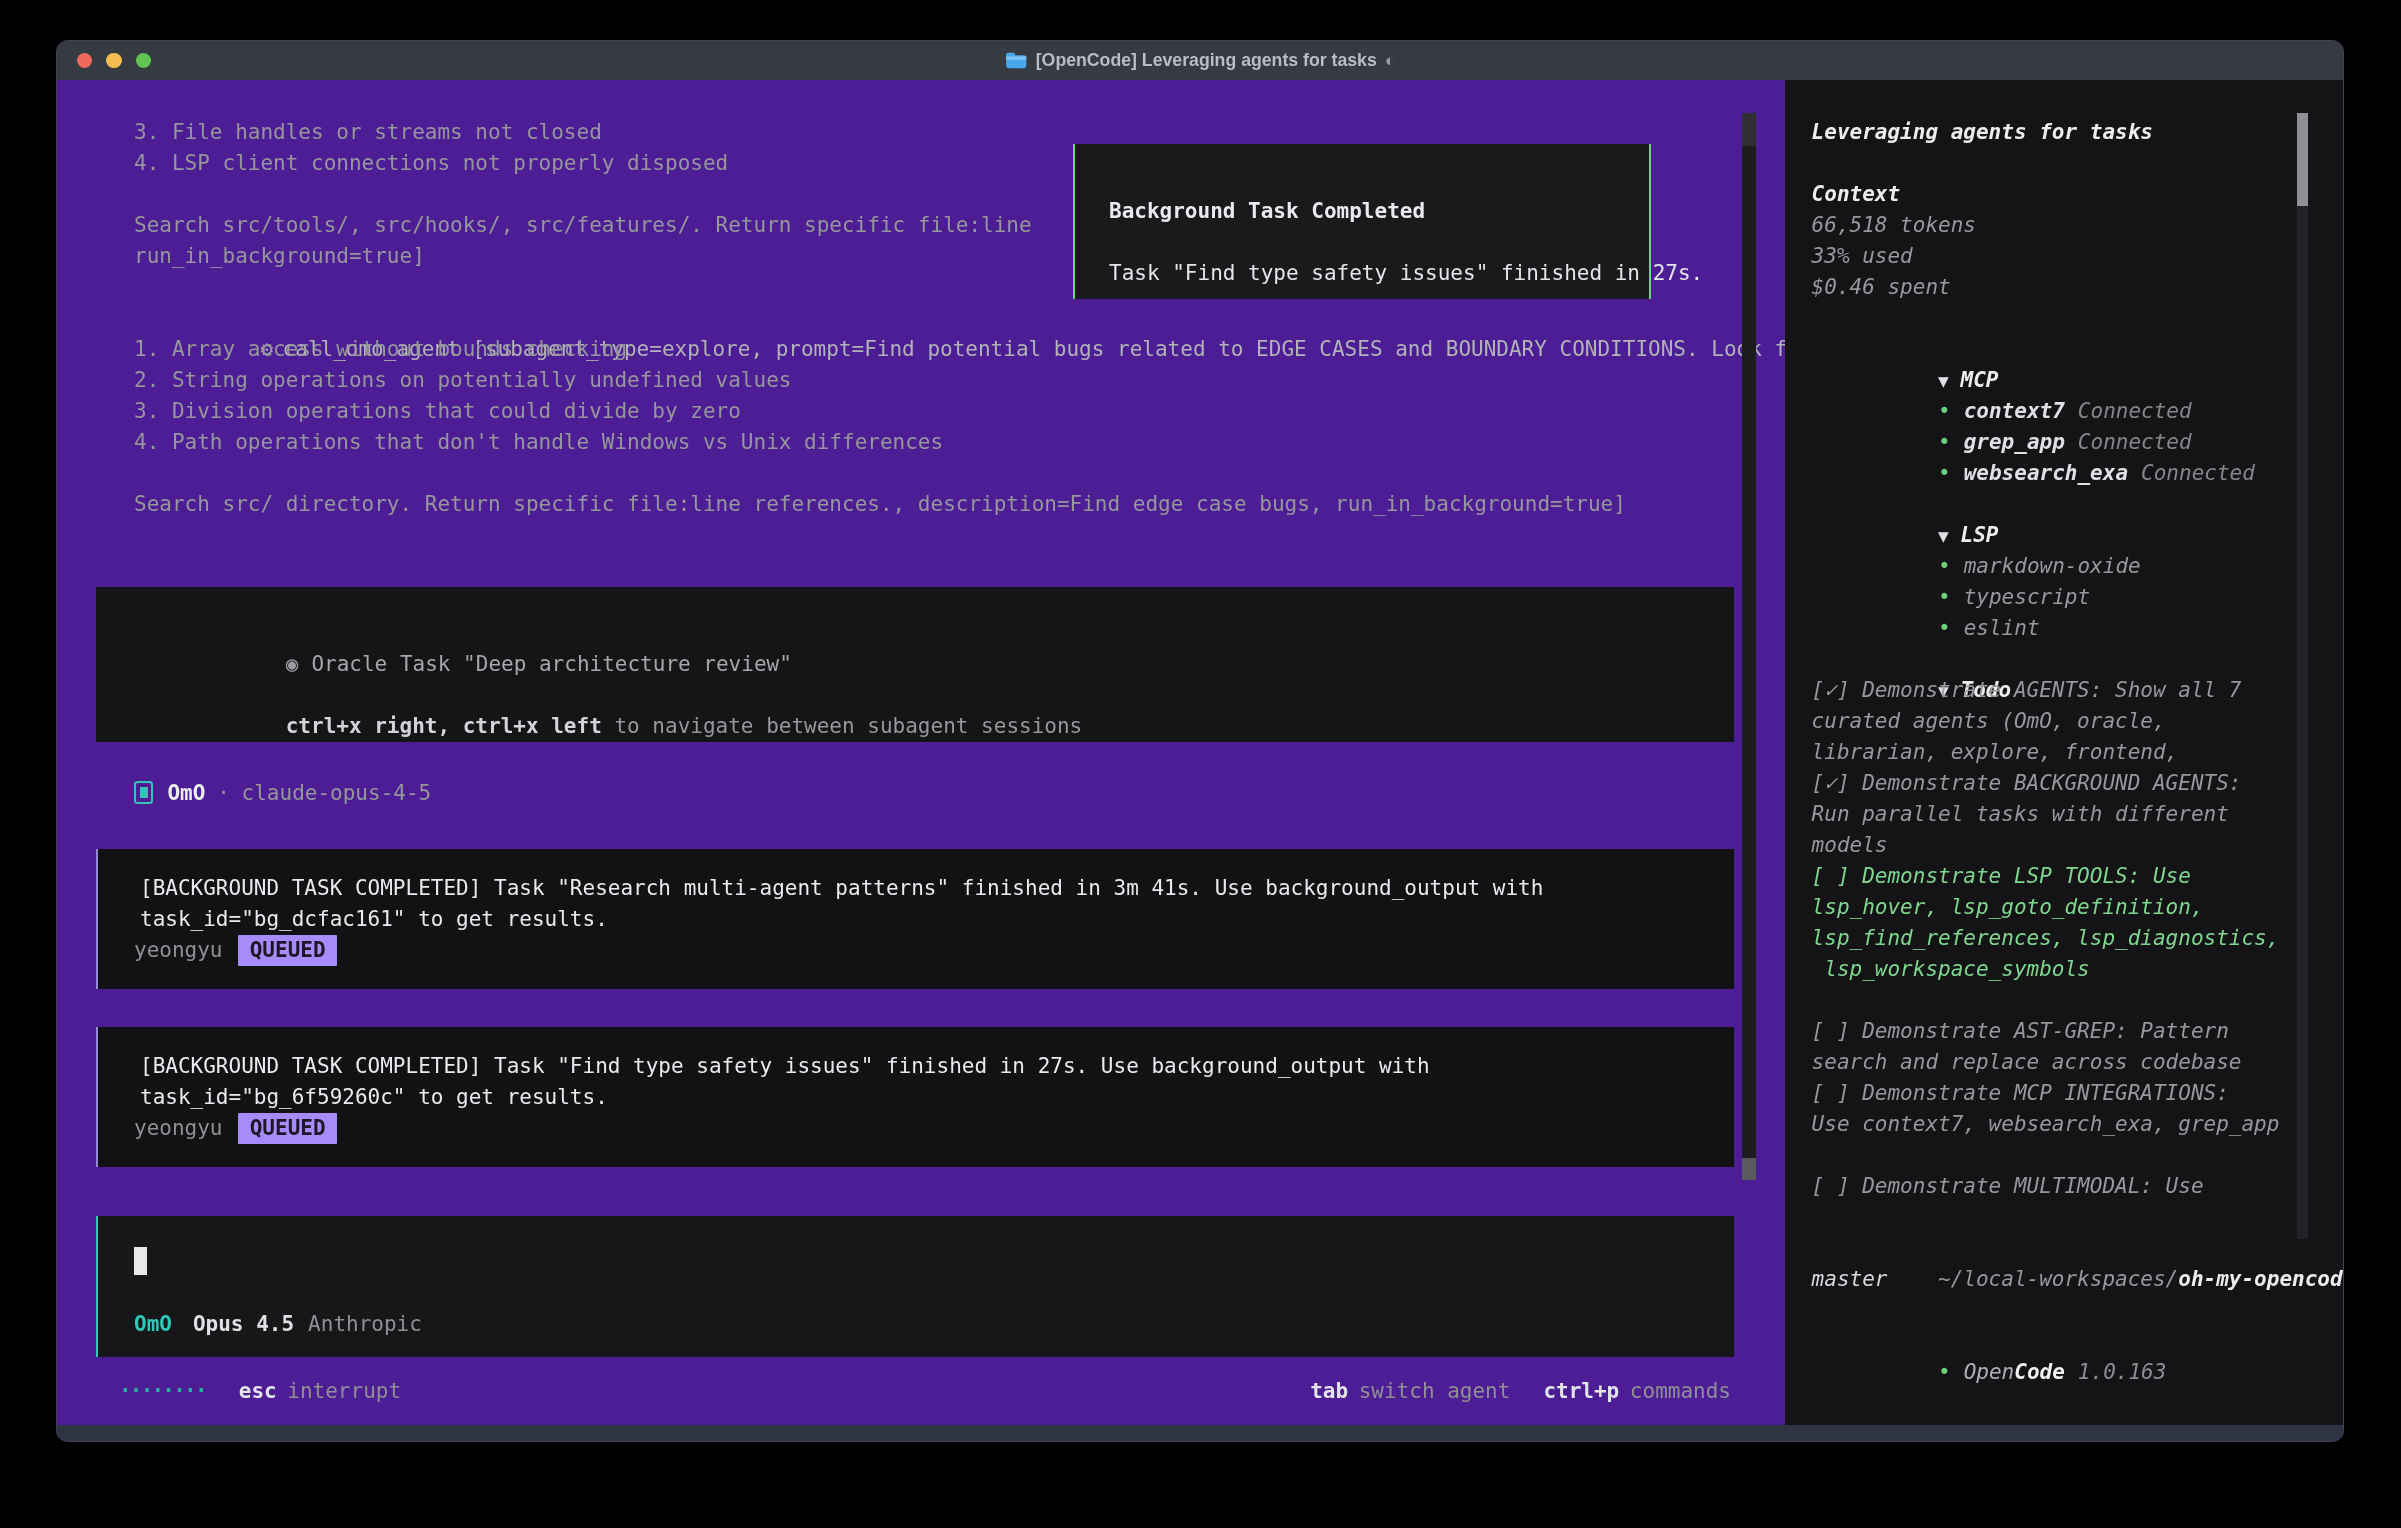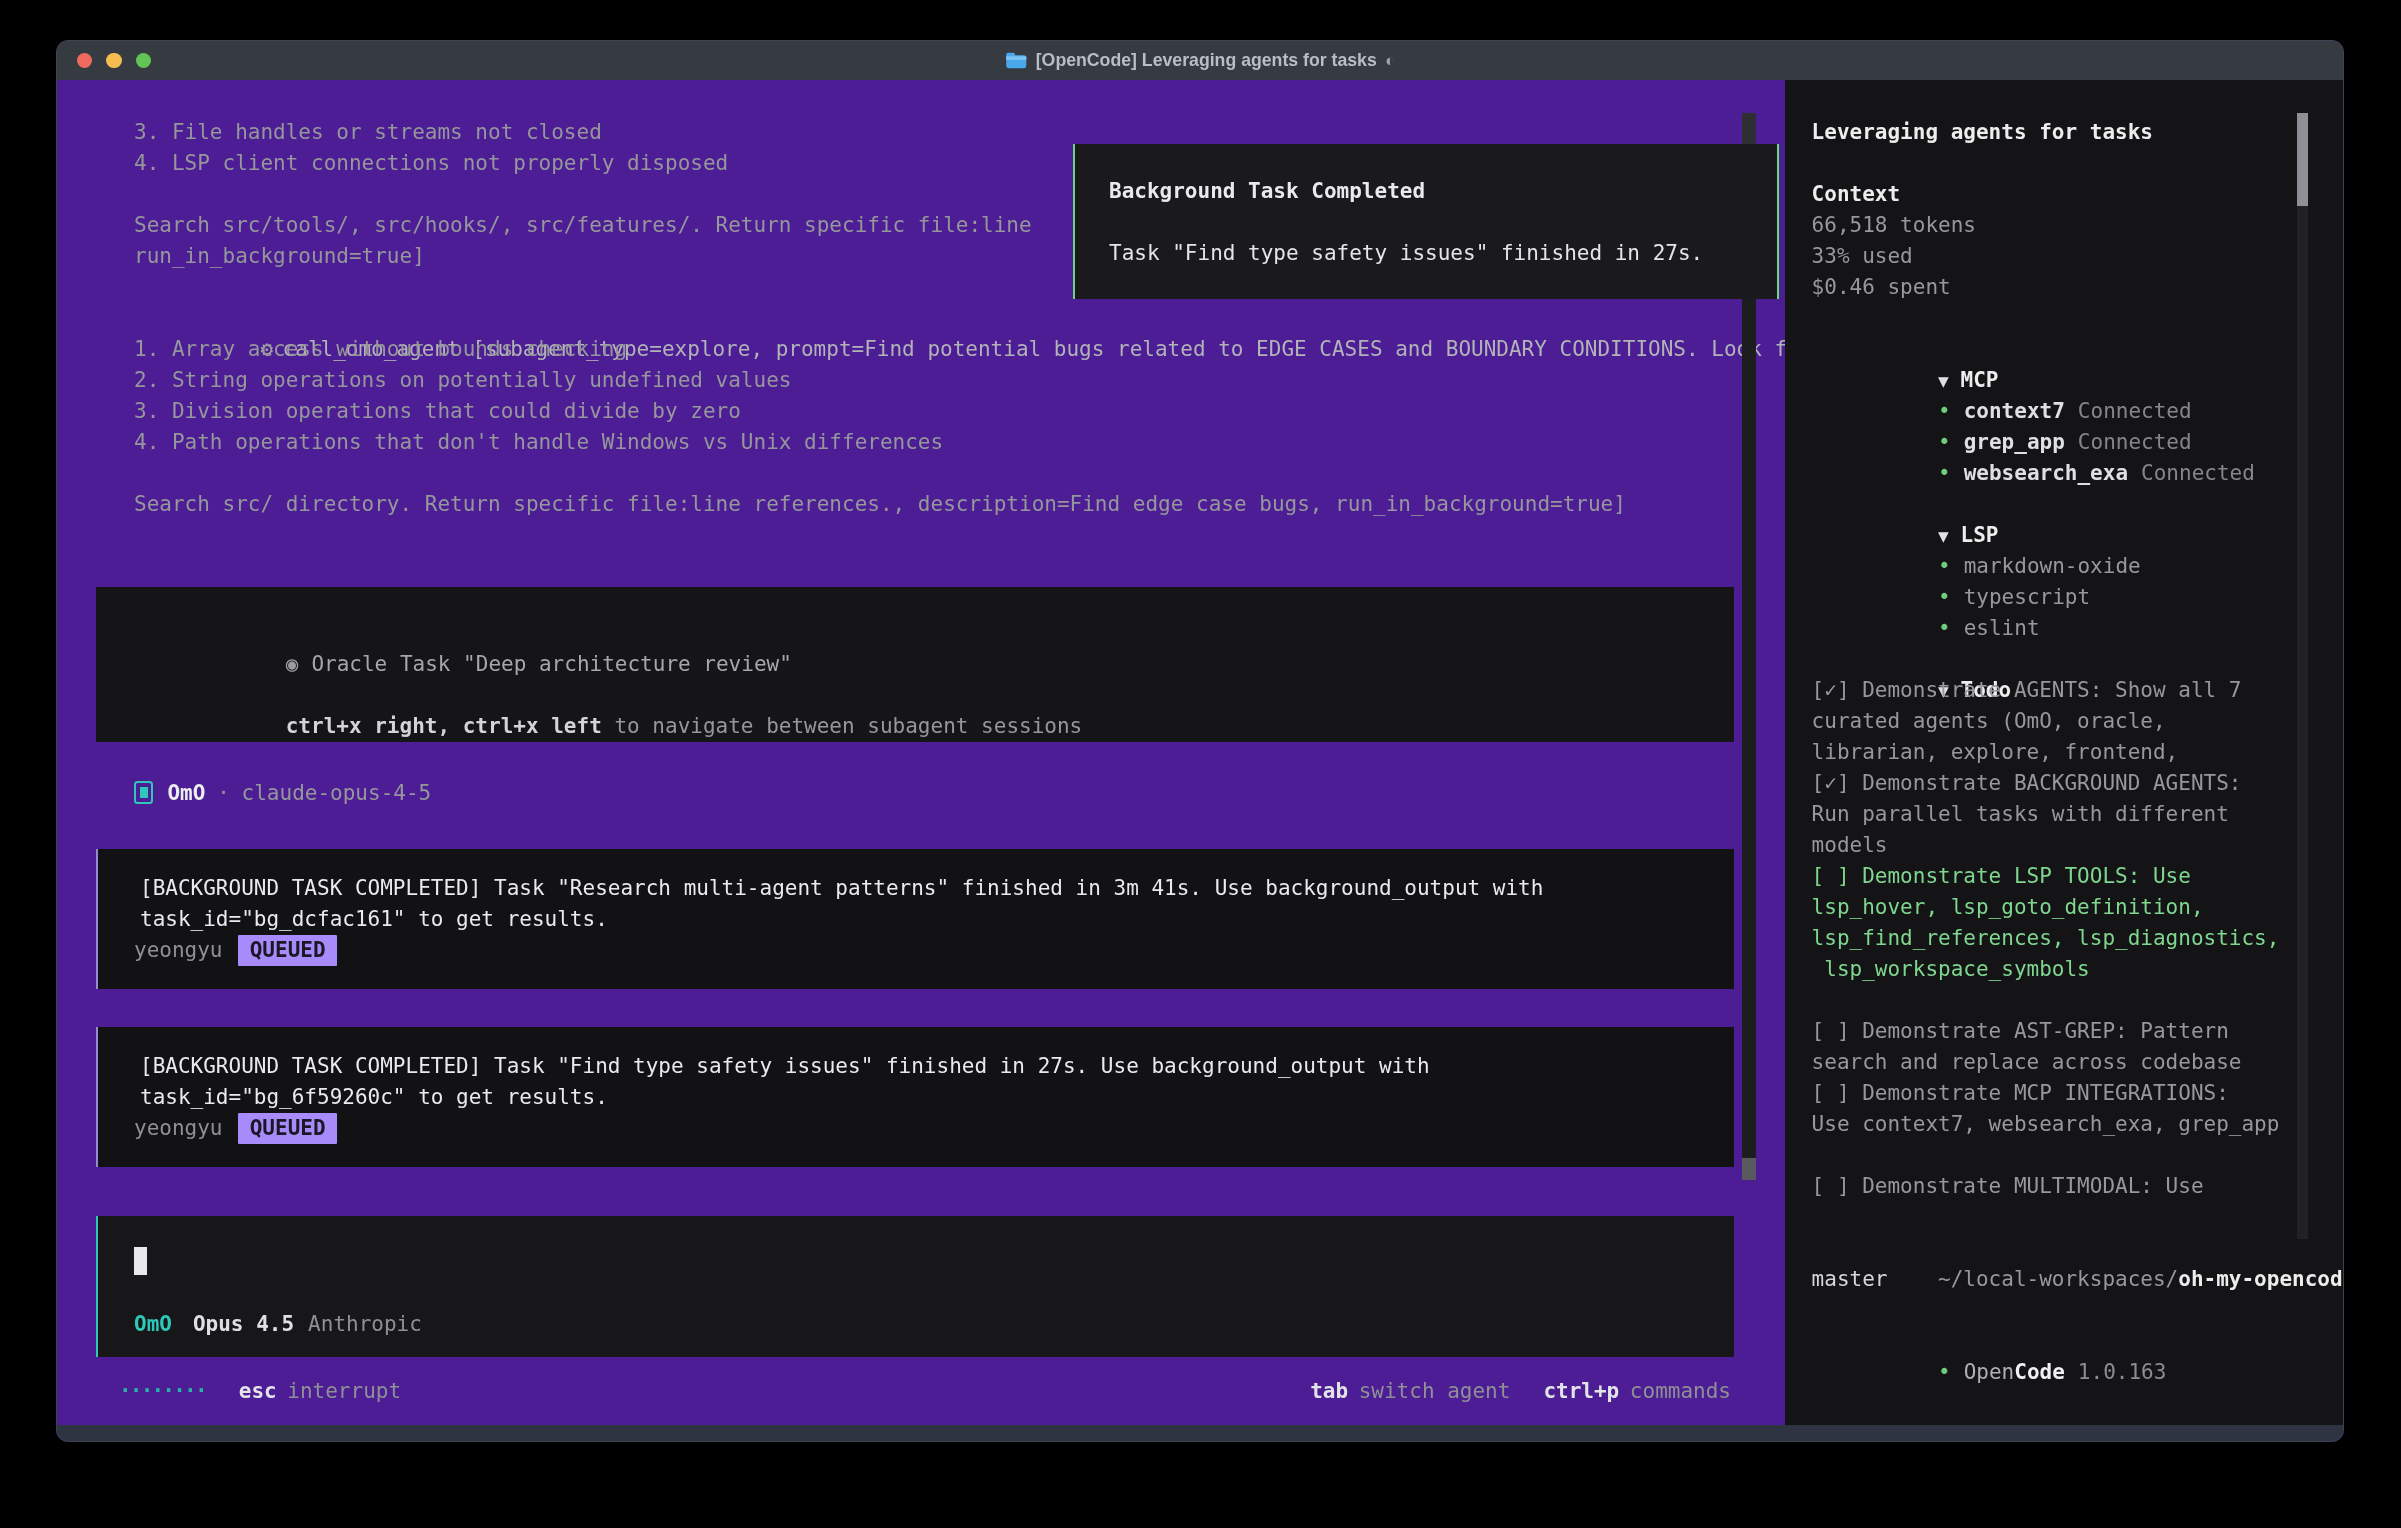--- a/index.html
+++ b/index.html
@@ -64,35 +64,35 @@
   .in-provider { color:#8f9094; }
   
   .statusbar { margin-top:19px; height:31px; line-height:31px; font-size:21px; position:relative; }
   .sb-left { padding-left:62px; display:flex; align-items:center; }
   .sb-dots { color:#2bb3a4; letter-spacing:-1.8px; margin-right:33px; font-weight:700; }
   .sb-key { color:#e3e4e7; font-weight:700; margin-right:10.6px;text-align:right; }
   .sb-label { color:#8f9094; }
   .sb-right { position:absolute; right:54px; top:0; display:flex; align-items:center; }
   .sb-right .group-gap { margin-left:33px; }
   
-  .toast { position:absolute; left:1016px; top:64px; width:706px; height:155px; background:#1a1a1d;
+  .toast { position:absolute; left:1016px; top:64px; width:578px; height:155px; background:#1a1a1d;
            border-left:2.4px solid #69d87e; border-right:2.4px solid #69d87e; box-sizing:border-box;
-           padding-top:32px; z-index:6; }
+           padding-top:52px; z-index:6; }
   .toast .line { padding-left:34px; }
   .toast-title { color:#e9eaed; font-weight:700; }
   .toast-body { color:#e4e5e8; }
   .toast .gap { height:31px; }
   
   .main-scroll { position:absolute; left:1685px; top:33px; width:14px; height:1067px; background:#1d1d20; z-index:4; }
   .main-scroll-top { position:absolute; top:0; left:0; width:100%; height:32.5px; background:#2e2e33; }
   .main-scroll-thumb { position:absolute; bottom:0; left:0; width:100%; height:22.5px; background:#595a60; }
   
   .sidebar { position:absolute; left:1728px; right:0; top:0; bottom:0; background:#141417;
              padding:37px 0 0 26.6px; box-sizing:border-box; overflow:hidden; }
-  .sidebar .line { padding-left:0; }
+  .sidebar .line { padding-left:0;font-style:italic; }
   .s-head { color:#eceded; font-weight:700; }
   .tri { color:#dfe0e3; font-size:17.7px; margin-right:11.8px; }
   .bullet { color:#6dcf7c; margin-right:13px; }
   .s-name { color:#dfe0e3; font-weight:700; margin-right:13px; }
   .s-status { color:#85868a; }
   .s-item { color:#97989c; }
   .todo-dim { color:#97989c; }
   .todo-green { color:#7fd78f; }
   .ws-prefix { color:#97989c; }
   .ws-repo { color:#eceded; font-weight:700; }

